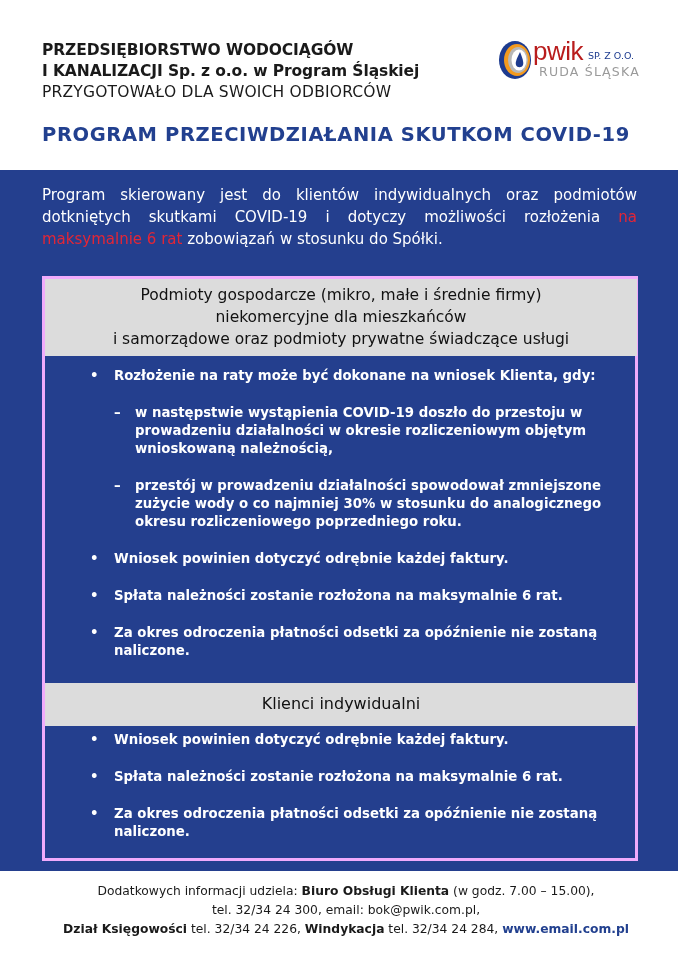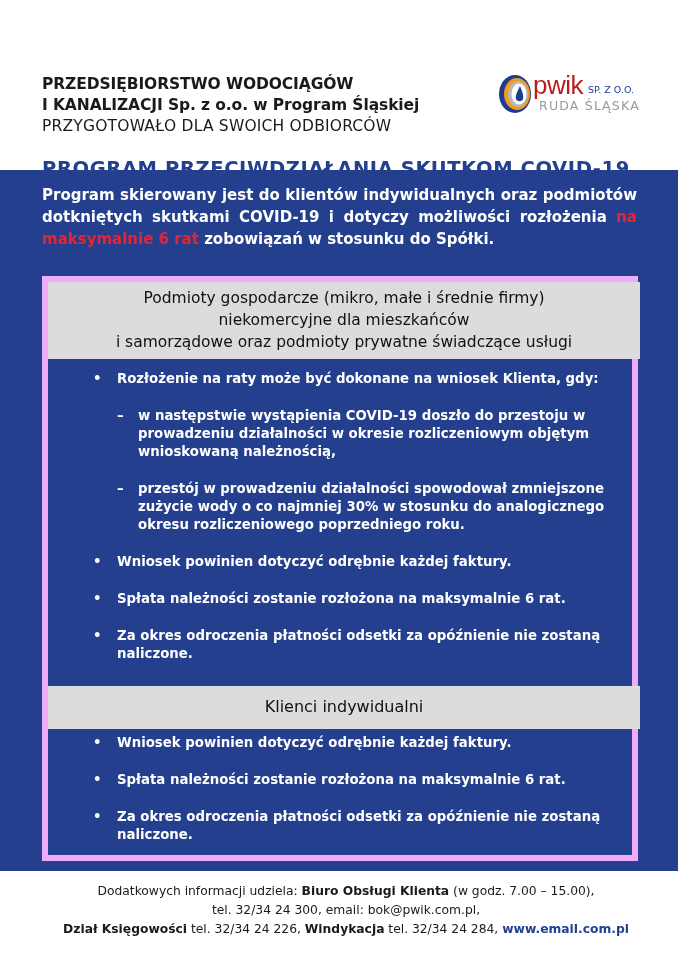--- a/index.html
+++ b/index.html
@@ -1,36 +1,36 @@
 <!DOCTYPE html>
 <html><head>
 <meta charset="utf-8">
 <style>
   * { box-sizing: border-box; margin: 0; padding: 0; }
   html, body { width: 678px; height: 960px; background: #ffffff; overflow: hidden; }
   body { font-family: "DejaVu Sans", "Liberation Sans", sans-serif; color: #1a1a1a; position: relative; }
 
-  .header { position: absolute; left: 0; top: 0; width: 678px; height: 170px; margin-top: 34px; }
+  .header { position: absolute; left: 0; top: 0; width: 678px; height: 170px; }
   .org { position: absolute; left: 42px; top: 40px; width: 440px; }
   .org .l1, .org .l2 { font-size: 15.5px; font-weight: bold; line-height: 21px; color: #1a1a1a; letter-spacing: -0.1px; white-space: nowrap; }
   .org .l3 { font-size: 15.5px; line-height: 21px; color: #1a1a1a; letter-spacing: 0.2px; white-space: nowrap; }
 
   .logo { position: absolute; left: 497px; top: 38px; width: 150px; height: 46px; }
   .logo svg.mark { position: absolute; left: 0; top: 0; }
   .logo .brand { position: absolute; left: 36px; top: -2px; font-size: 26px; color: #b91c1c; font-family: "Liberation Sans", sans-serif; letter-spacing: -0.5px; }
   .logo .sp { position: absolute; left: 91px; top: 12px; font-size: 9.5px; color: #1d3b8f; white-space: nowrap; }
   .logo .city { position: absolute; left: 42px; top: 26px; font-size: 12.5px; color: #9a9a9a; letter-spacing: 1.2px; white-space: nowrap; }
 
   .title { position: absolute; left: 42px; top: 123px; font-size: 19.5px; font-weight: bold; color: #22408f; letter-spacing: 0.6px; white-space: nowrap; }
 
   .band { position: absolute; left: 0; top: 170px; width: 678px; height: 701px; background: #243f8e; }
-  .intro { position: absolute; left: 42px; top: 14px; width: 595px; font-size: 15px; font-weight: bold; color: #ffffff; line-height: 22px; text-align: justify; text-align-last: left; }
+  .intro { position: absolute; left: 42px; top: 14px; width: 595px; font-size: 15px; font-weight: normal; color: #ffffff; line-height: 22px; text-align: justify; text-align-last: left; }
   .intro .hl { color: #e32636; }
 
-  .box { position: absolute; left: 42px; top: 106px; width: 596px; height: 585px; border: 6px solid #f0abfc; background: #243f8e; }
+  .box { position: absolute; left: 42px; top: 106px; width: 596px; height: 585px; border: 3px solid #f0abfc; background: #243f8e; }
   .sec-head { position: absolute; left: 0; width: 592px; background: #dcdcdc; color: #111; text-align: center; font-size: 15.5px; line-height: 22px; }
   .sec-head.h1 { top: 0; height: 77px; padding-top: 5px; }
   .sec-head.h2 { top: 404px; height: 43px; padding-top: 10px; font-size: 16px; }
 
   .list { position: absolute; left: 0; width: 592px; color: #ffffff; font-size: 13.3px; font-weight: bold; line-height: 18px; }
   .list.l1 { top: 88px; }
   .list.l2 { top: 452px; }
   .item { position: relative; padding-left: 69px; padding-right: 20px; margin-bottom: 19px; }
   .item .dot { position: absolute; left: 45px; top: 0; }
   .sub { position: relative; padding-left: 90px; padding-right: 30px; margin-bottom: 19px; }

